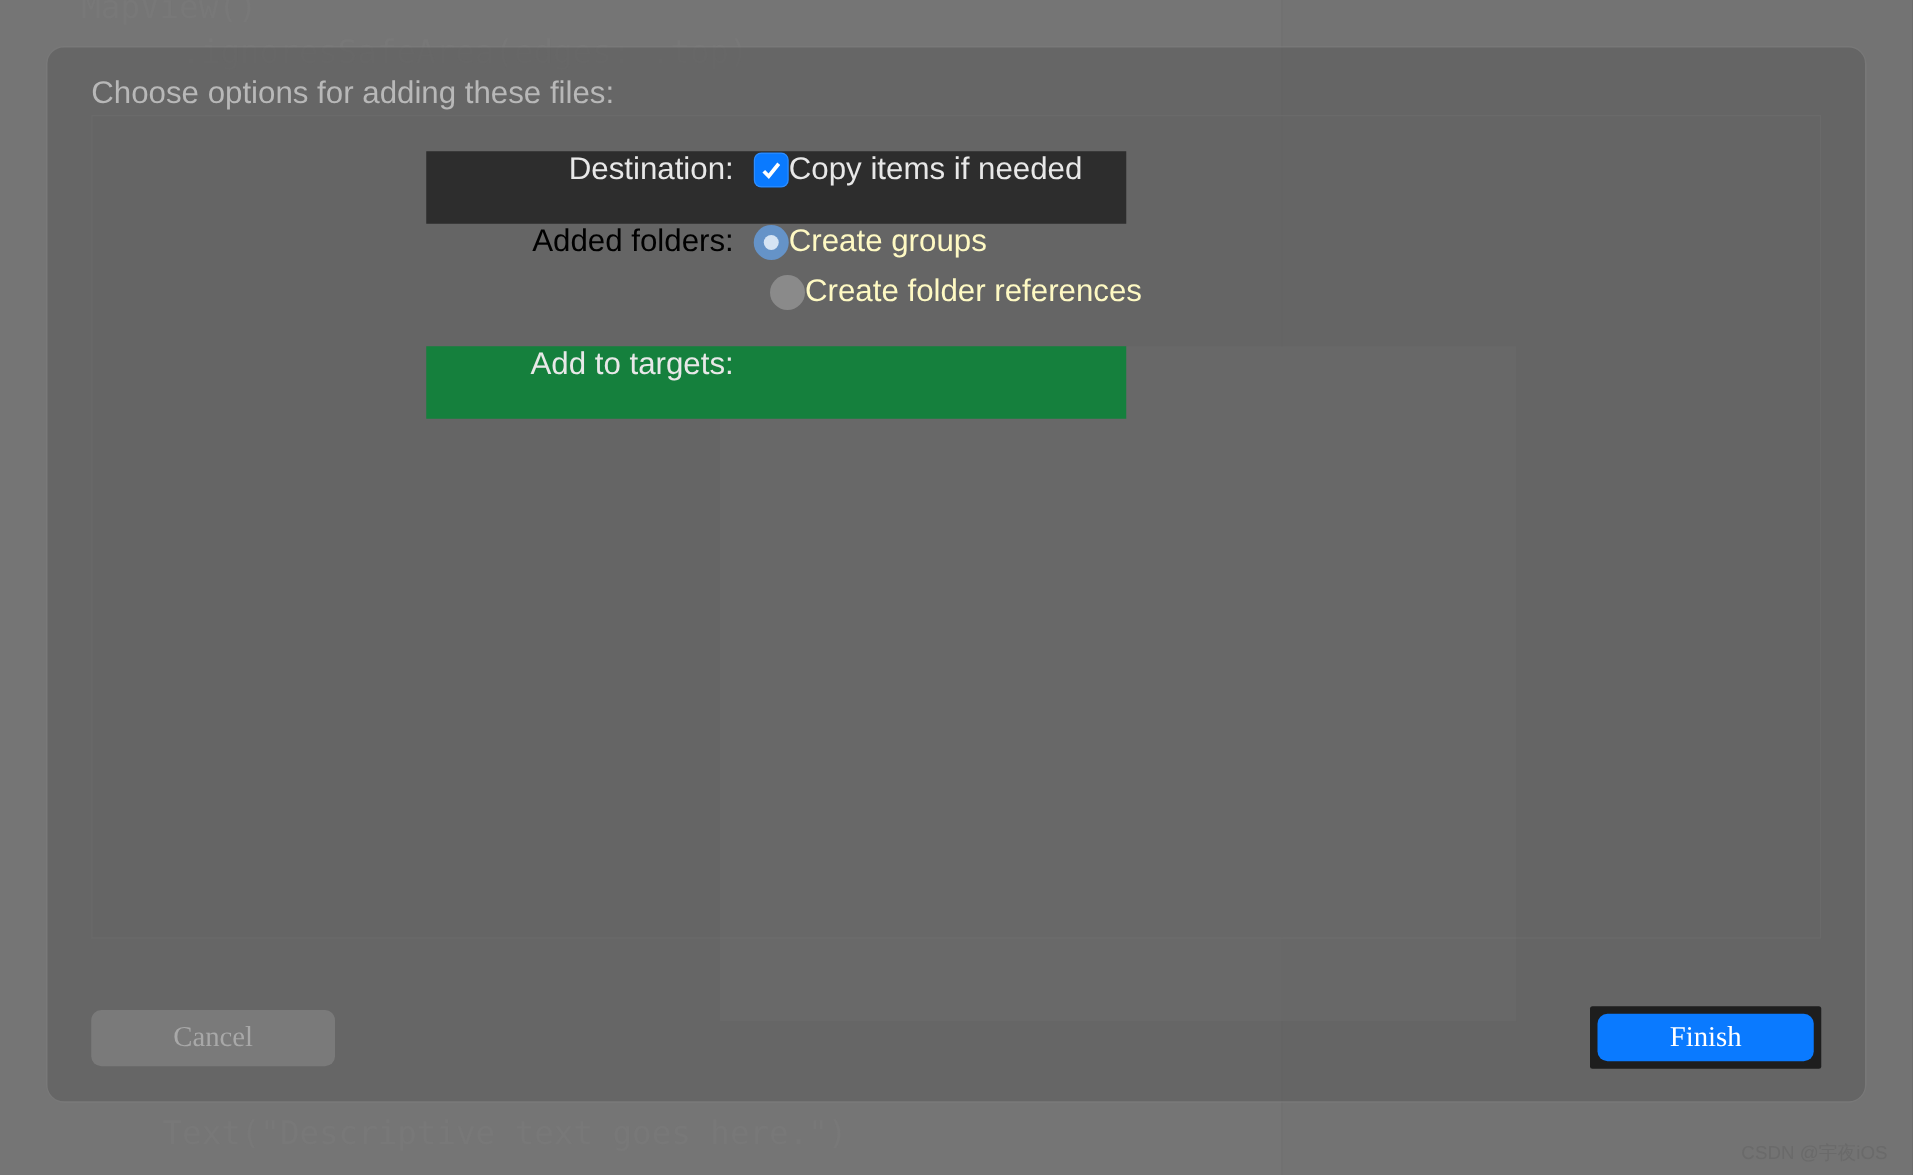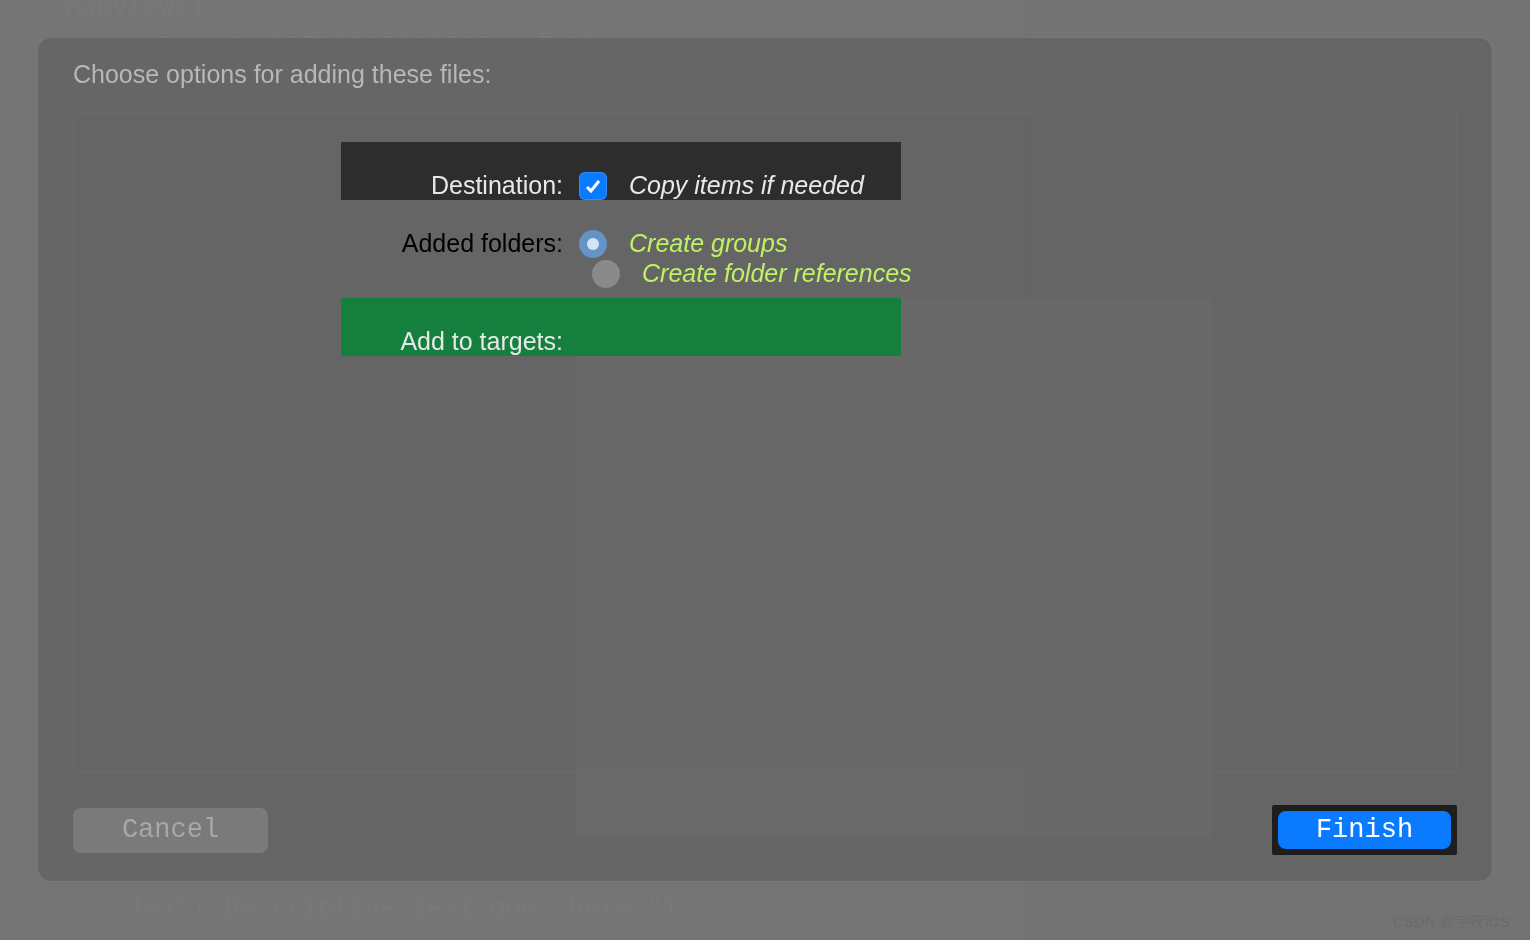--- a/index.html
+++ b/index.html
@@ -38,55 +38,55 @@
       right: 37px;
       height: 845px;
       background: rgba(90, 90, 90, 0.55);
       border-radius: 14px;
       border: 1px solid rgba(150,150,150,0.4);
       padding: 22px 35px 28px 35px;
     }
     .dialog-header {
       font-size: 25px;
       color: #b8b8b8;
-      margin-bottom: 24px;
+      margin-bottom: 3px;
     }
     .content-box {
       position: relative;
       width: 100%;
       height: 659px;
       border: 1px solid rgba(110,110,110,0.6);
       background: rgba(100,100,100,0.15);
     }
     .option-row {
       position: absolute;
       display: flex;
-      align-items: flex-end;
+      align-items: flex-start;
       height: 58px;
+      padding-left: 24px;
     }
     .row-dest { top: 28px; left: 267px; background: #2d2d2d; width: 560px; }
     .row-folders1 { top: 86px; left: 267px; width: 560px; }
     .row-folders2 { top: 126px; left: 280px; width: 560px; height: 48px; }
     .row-targets { top: 184px; left: 267px; background: #15803d; width: 560px; }
     .label-cell {
       width: 232px;
       text-align: right;
       padding-right: 10px;
       font-size: 25px;
       color: #e8e8e8;
     }
     .label-cell.dimmed {
       color: #000000;
     }
     .control-cell {
       display: flex;
       align-items: center;
-      gap: 22px;
+      gap: 0;
       padding-left: 6px;
-      font-style: italic;
     }
     .checkbox {
       width: 28px;
       height: 28px;
       background: #0a7aff;
       border-radius: 6px;
       display: flex;
       align-items: center;
       justify-content: center;
       cursor: pointer;
@@ -117,21 +117,21 @@
       width: 12px;
       height: 12px;
       border-radius: 50%;
       background: #d5e4f4;
     }
     .opt-text {
       font-size: 25px;
       color: #e8e8e8;
     }
     .opt-text.dimmed {
-      color: #bef264;
+      color: #fef9c3;
     }
     .app-icon {
       width: 28px;
       height: 28px;
       display: flex;
       align-items: center;
       justify-content: center;
     }
     .app-icon svg {
       width: 26px;
@@ -153,23 +153,23 @@
       right: 35px;
       display: flex;
       justify-content: space-between;
       align-items: center;
     }
     .btn {
       width: 195px;
       height: 45px;
       border-radius: 8px;
       border: none;
-      font-size: 27px;
+      font-size: 23px;
       cursor: pointer;
-      font-family: Liberation Mono, monospace;
+      font-family: Liberation Serif, serif;
     }
     .btn-cancel {
       background: rgba(160,160,160,0.35);
       color: #a8a8a8;
     }
     .btn-finish-wrap {
       padding: 6px;
       background: #1e1e1e;
       border-radius: 2px;
     }

